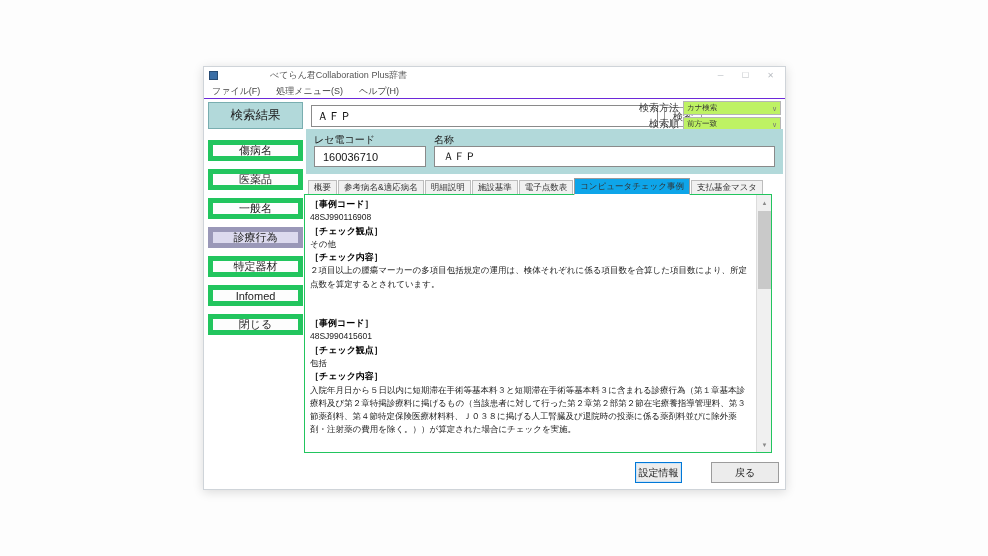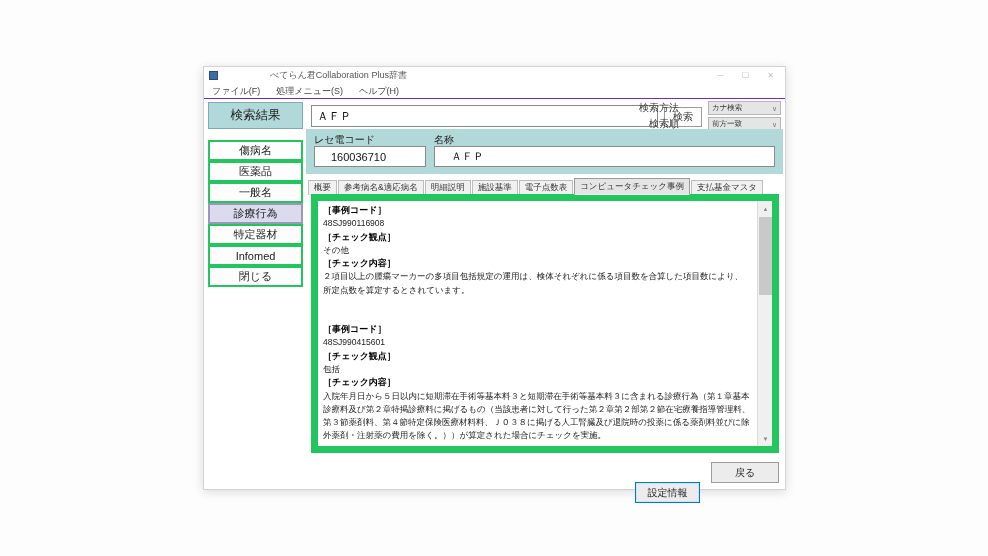--- a/index.html
+++ b/index.html
@@ -29,67 +29,67 @@
   .search-input { position:absolute; left:107px; top:6px; width:347px; height:22px;
     border:1px solid #8a8a8a; font-size:11.5px; padding:0 5px; color:#111; background:#fff;
     font-family:"Liberation Sans","DejaVu Sans",sans-serif; }
   .search-btn { position:absolute; left:460px; top:8px; width:38px; height:20px;
     background:#fdfdfd; border:1px solid #9c9c9c; font-size:10px; color:#333;
     display:flex; align-items:center; justify-content:center; }
   .opt-row { position:absolute; display:flex; align-items:center;padding-left:28px; }
   .opt-row.method { right:4px; top:2px; }
   .opt-row.order  { right:4px; top:18px; }
   .opt-label { font-size:10px; color:#333; margin-right:4px; white-space:nowrap; }
-  .dropdown { width:73px; height:14px; border:1px solid #b5b5b5; background:#e5e5e5;
-    display:flex; align-items:center; font-size:7.5px; color:#333; padding:0 3px; position:relative;margin-left:25px; }
+  .dropdown { width:98px; height:14px; border:1px solid #b5b5b5; background:#bef264;
+    display:flex; align-items:center; font-size:7.5px; color:#333; padding:0 3px; position:relative; }
   .dd-arrow { position:absolute; right:3px; top:0; font-size:7px; color:#777; line-height:14px; }
 
   
   .sidebar { position:absolute; left:4px; top:73px; width:95px; }
-  .side-btn { width:95px; height:21px; margin-bottom:0; background:#fdfdfd; border:2px solid #22c55e;
+  .side-btn { width:95px; height:21px; margin-bottom:8px; background:#fdfdfd; border:5px solid #22c55e;
     display:flex; align-items:center; justify-content:center; font-size:11px; color:#222; }
   .side-btn.active { background:#dcdaee; border-color:#9a98b8; }
 
   
   .record-panel { position:absolute; left:102px; top:62px; width:477px; height:45px; background:#b2d9da; }
   .rec-label { position:absolute; font-size:10px; color:#1c1c1c; }
   .rec-label.code { left:8px; top:4px; }
   .rec-label.name { left:128px; top:4px; }
   .rec-input { position:absolute; top:17px; height:21px; border:1px solid #8a8a8a; background:#fff;
-    font-size:11px; padding:0 16px; color:#111; font-family:"Liberation Sans","DejaVu Sans",sans-serif; }
+    font-size:11px; padding:0 8px; color:#111; font-family:"Liberation Sans","DejaVu Sans",sans-serif; }
   .rec-input.code { left:8px; width:112px; }
   .rec-input.name { left:128px; width:341px; }
 
   
   .tabs { position:absolute; left:104px; top:111px; height:17px; display:flex; align-items:flex-end;text-align:right; }
   .tab { height:15px; background:#f1f1f1; border:1px solid #bdbdbd; border-bottom:none;
     font-size:8.5px; color:#333; padding:0 5px; display:flex; align-items:center; margin-right:1px; white-space:nowrap; }
-  .tab.active { height:17px; background:#e5e5e5; border:1px solid #9a9a9a; border-bottom:1px solid #ffffff;
+  .tab.active { height:17px; background:#0ea5e9; border:1px solid #9a9a9a; border-bottom:1px solid #ffffff;
     position:relative; z-index:2; }
 
   
-  .content-box { position:absolute; left:107px; top:127px; width:468px; height:259px;
-    background:#ffffff; border:7px solid #22c55e; }
+  .content-box { position:absolute; left:100px; top:127px; width:468px; height:259px;
+    background:#ffffff; border:1px solid #22c55e; }
   .content-text { position:absolute; left:0; top:0; right:16px; bottom:0; overflow:hidden;
     padding:3px 5px; font-size:8.5px; line-height:13.3px; color:#1a1a1a; }
   .sec-head { font-weight:bold; font-size:9px; color:#000; }
   .case2 { margin-top:26px; }
 
   
   .vscroll { position:absolute; right:0; top:0; width:15px; height:100%; background:#f0f0f0; border-left:1px solid #dcdcdc; }
   .scroll-arrow { position:absolute; left:0; width:15px; height:15px; display:flex; align-items:center; justify-content:center;
     font-size:6px; color:#8a8a8a; }
   .scroll-arrow.up { top:0; }
   .scroll-arrow.down { bottom:0; }
   .scroll-thumb { position:absolute; left:1px; top:16px; width:13px; height:78px; background:#c9c9c9; }
 
   
   .footer-btn { position:absolute; height:21px; display:flex; align-items:center; justify-content:center;
     font-size:10px; color:#222; background:#ececec; border:1px solid #9c9c9c; }
-  .footer-btn.settings { left:431px; top:415px; width:65px; border:1px solid #0078d7; box-shadow:inset 0 0 0 1px #cde3f6; }
+  .footer-btn.settings { left:431px; top:395px; width:47px; border:1px solid #0078d7; box-shadow:inset 0 0 0 1px #cde3f6; }
   .footer-btn.back { left:507px; top:395px; width:68px; }
 </style>
 </head>
 <body>
 
 <div class="canvas">
   <div class="app-window">
 
     <div class="titlebar">
       <div class="app-icon"></div>

